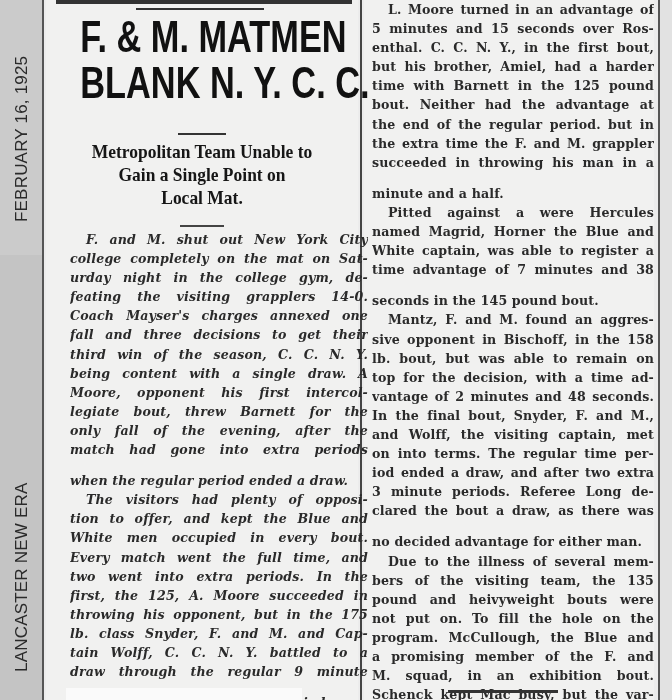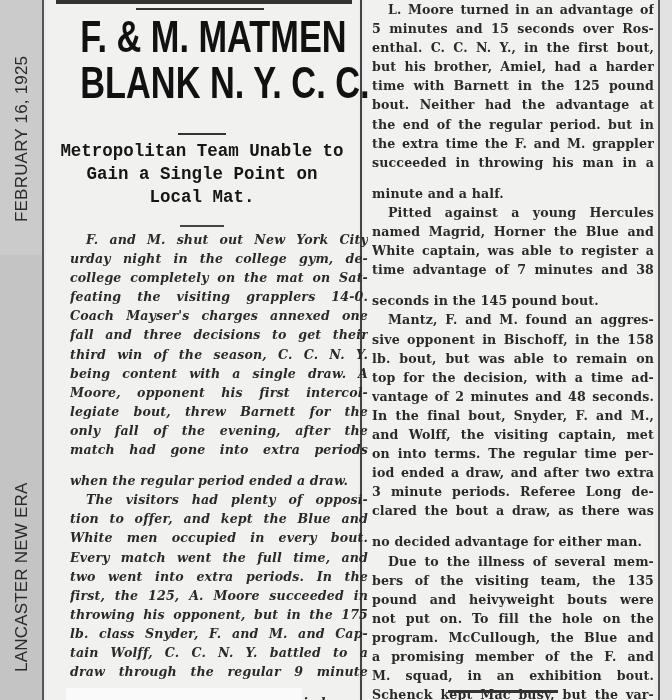--- a/index.html
+++ b/index.html
@@ -98,21 +98,21 @@
       letter-spacing: 0px;
       color: #111;
     }
     .headline .line { display: block; white-space: nowrap; }
     .mid-rule {
       position: absolute; left: 178px; top: 133px; width: 48px; height: 2px; background: #333;
     }
     .subhead {
       position: absolute;
       left: 46px; top: 140px; width: 312px;
-      font-family: Liberation Mono, monospace;
+      font-family: Liberation Serif, serif;
       font-weight: bold;
       font-size: 19px;
       line-height: 23px;
       text-align: center;
       color: #161616;
     }
     .subhead .line { display: block; white-space: nowrap; transform: scaleX(0.92); }
     .sub-rule {
       position: absolute; left: 180px; top: 225px; width: 44px; height: 2px; background: #444;
     }
@@ -178,22 +178,22 @@
   <div class="subhead">
     <span class="line">Metropolitan Team Unable to</span>
     <span class="line">Gain a Single Point on</span>
     <span class="line">Local Mat.</span>
   </div>
 
   <div class="sub-rule"></div>
 
   <div class="body-text body-left">
     <span class="ln indent">F. and M. shut out New York City</span>
+    <span class="ln">college completely on the mat on Sat-</span>
     <span class="ln">urday night in the college gym, de-</span>
-    <span class="ln">college completely on the mat on Sat-</span>
     <span class="ln">feating the visiting grapplers 14-0.</span>
     <span class="ln">Coach Mayser's charges annexed one</span>
     <span class="ln">fall and three decisions to get their</span>
     <span class="ln">third win of the season, C. C. N. Y.</span>
     <span class="ln">being content with a single draw. A</span>
     <span class="ln">Moore, opponent his first intercol-</span>
     <span class="ln">legiate bout, threw Barnett for the</span>
     <span class="ln">only fall of the evening, after the</span>
     <span class="ln">match had gone into extra periods</span>
     <span class="ln last">when the regular period ended a draw.</span>
@@ -214,21 +214,21 @@
     <span class="ln indent">L. Moore turned in an advantage of</span>
     <span class="ln">5 minutes and 15 seconds over Ros-</span>
     <span class="ln">enthal. C. C. N. Y., in the first bout,</span>
     <span class="ln">but his brother, Amiel, had a harder</span>
     <span class="ln">time with Barnett in the 125 pound</span>
     <span class="ln">bout. Neither had the advantage at</span>
     <span class="ln">the end of the regular period. but in</span>
     <span class="ln">the extra time the F. and M. grappler</span>
     <span class="ln">succeeded in throwing his man in a</span>
     <span class="ln last">minute and a half.</span>
-    <span class="ln indent">Pitted against a young Hercules</span>
+    <span class="ln indent">Pitted against a were Hercules</span>
     <span class="ln">named Magrid, Horner the Blue and</span>
     <span class="ln">White captain, was able to register a</span>
     <span class="ln">time advantage of 7 minutes and 38</span>
     <span class="ln last">seconds in the 145 pound bout.</span>
     <span class="ln indent">Mantz, F. and M. found an aggres-</span>
     <span class="ln">sive opponent in Bischoff, in the 158</span>
     <span class="ln">lb. bout, but was able to remain on</span>
     <span class="ln">top for the decision, with a time ad-</span>
     <span class="ln">vantage of 2 minutes and 48 seconds.</span>
     <span class="ln">In the final bout, Snyder, F. and M.,</span>

